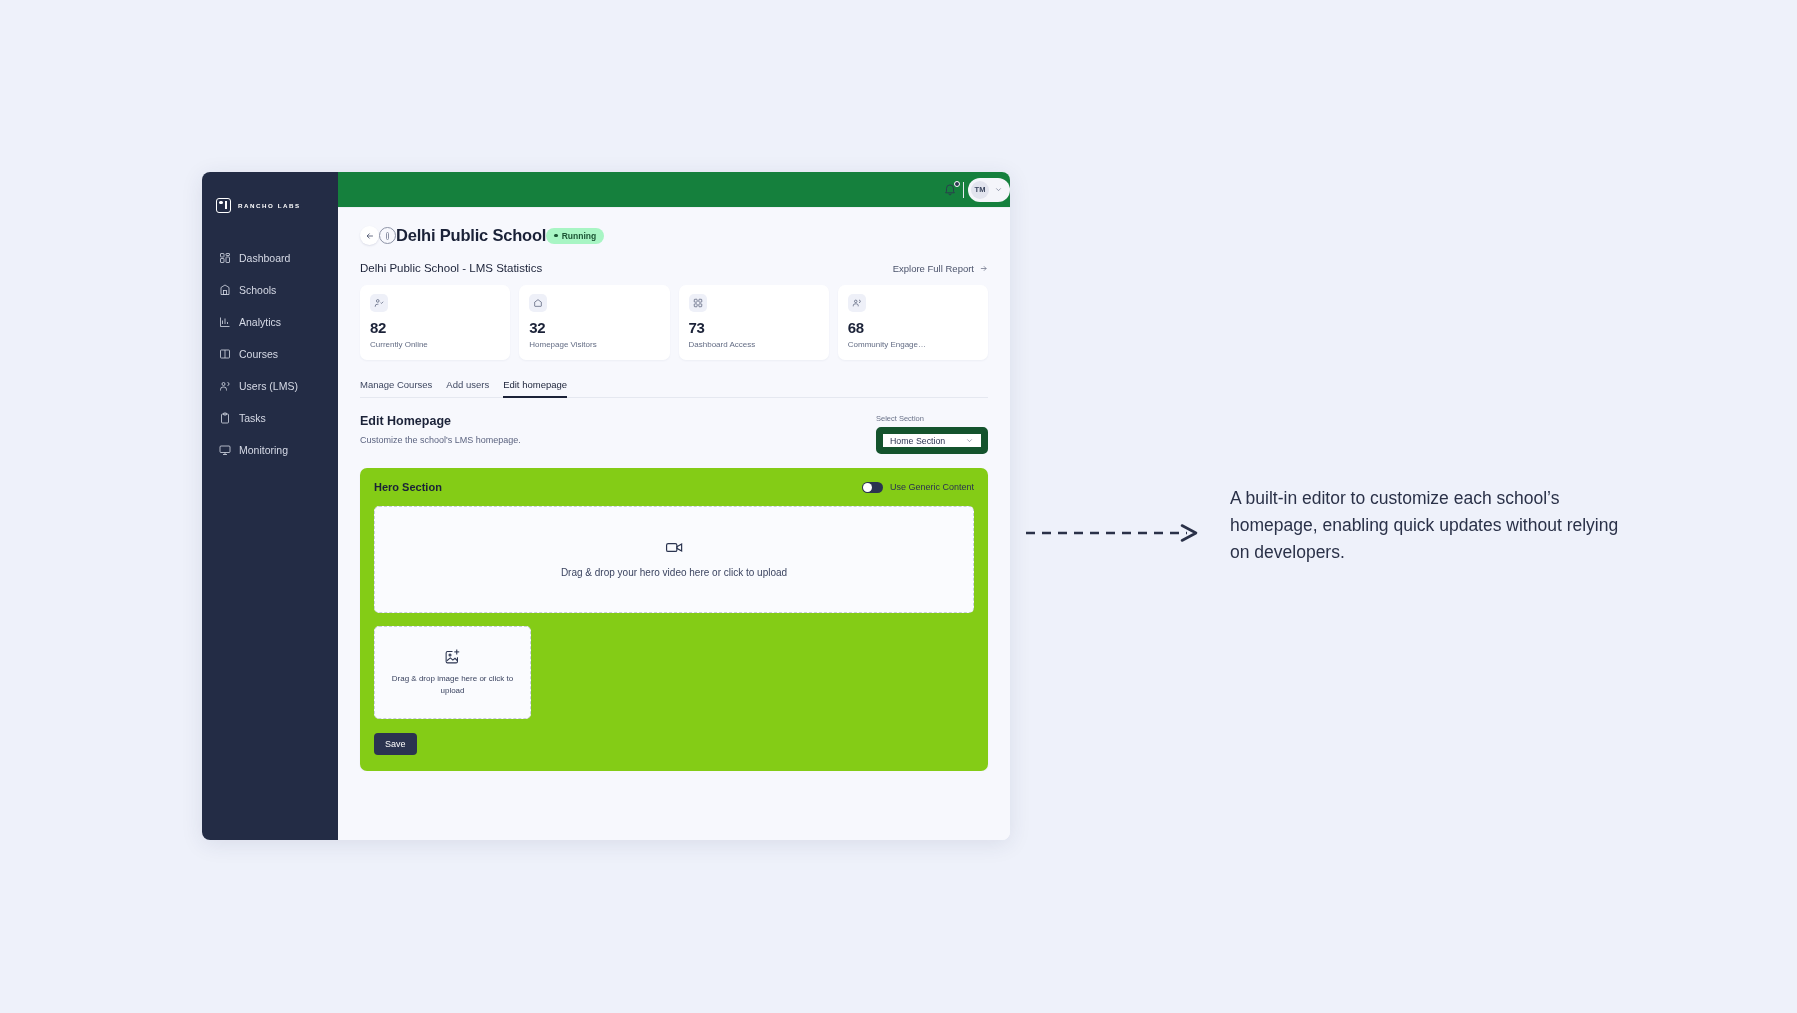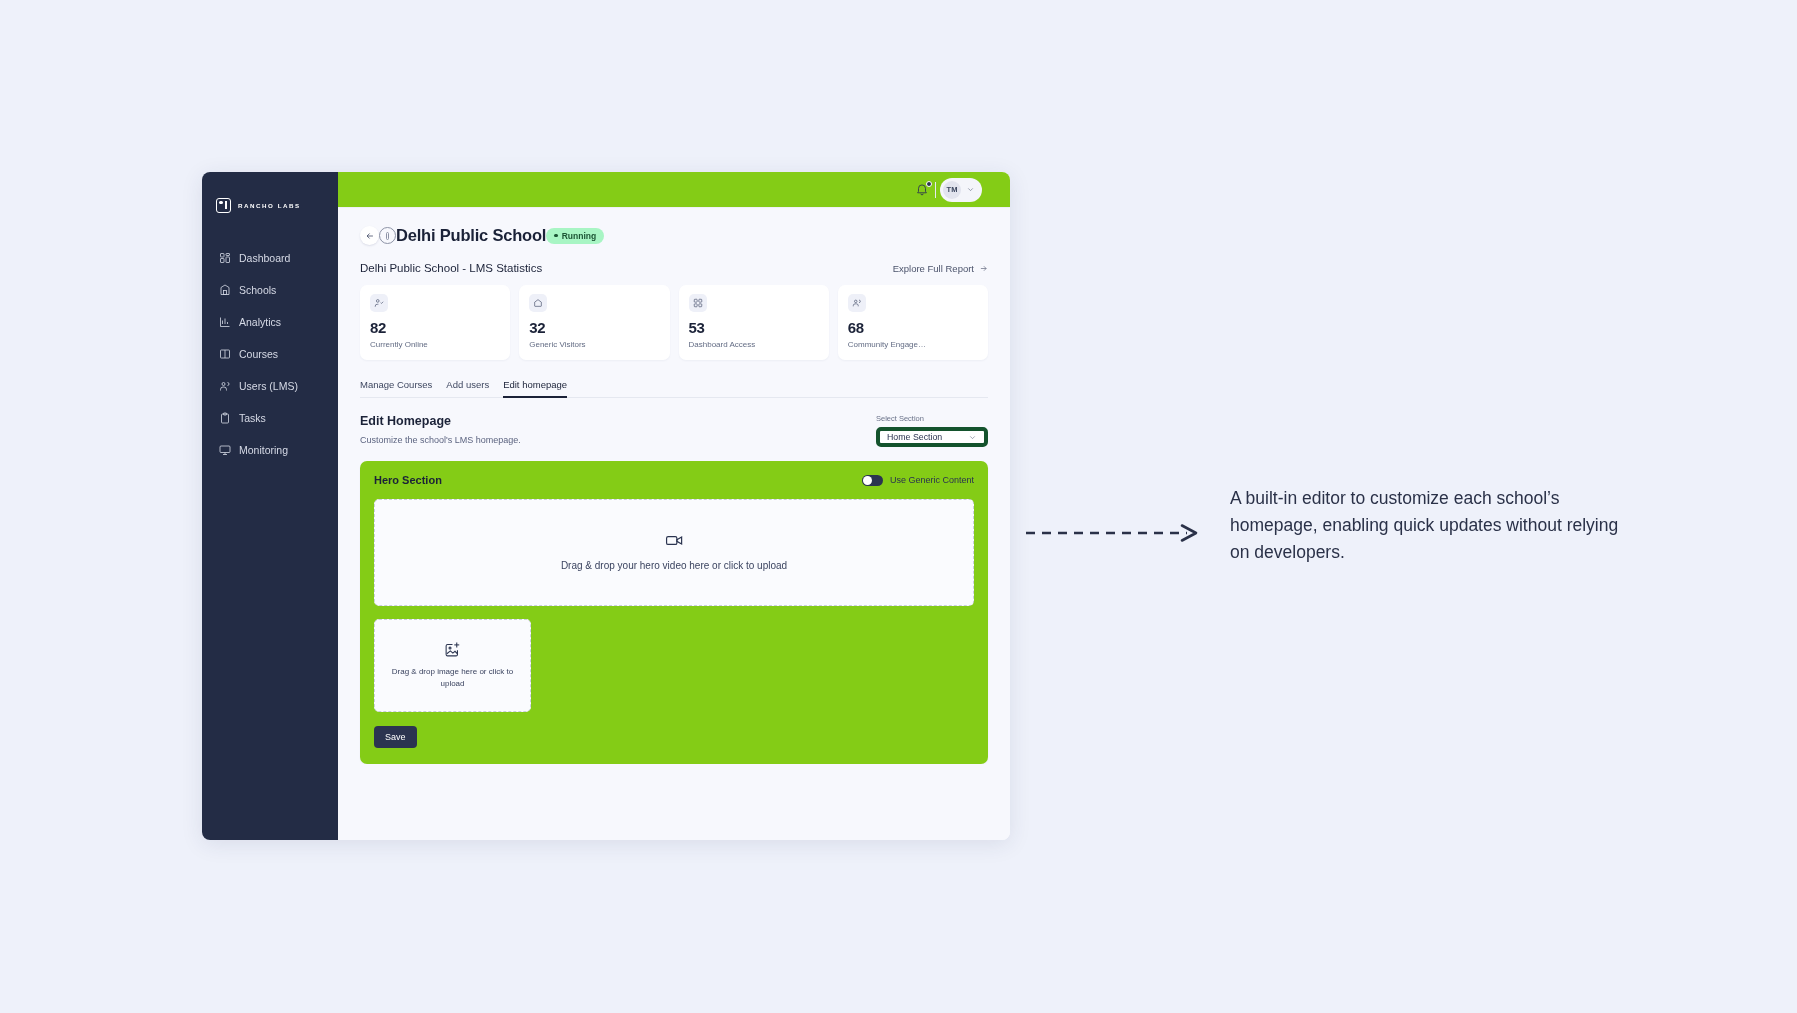--- a/index.html
+++ b/index.html
@@ -49,22 +49,22 @@
     height:32px; padding-left:17px; color:#d6dae6; font-size:10.5px;
     cursor:pointer;
   }
   .nav-item svg { width:12px; height:12px; flex:none; stroke:#d6dae6; fill:none; stroke-width:1.6; }
   .nav-label { white-space: nowrap; }
 
   
   .main { flex:1; display:flex; flex-direction:column; min-width:0; background:#f7f8fd; }
 
   .topbar {
-    height: 36px; background:#84cc16; display:flex; align-items:center;
-    justify-content:flex-end; padding-right:28px; gap:4px;
+    height: 36px; background:#15803d; display:flex; align-items:center;
+    justify-content:flex-end; padding-right:0; gap:4px;
     border-bottom:1px solid #eef0f6; flex:none;
   }
   .bell-wrap { position:relative; width:16px; height:16px; cursor:pointer;}
   .bell-wrap svg { width:14px; height:14px; stroke:#2d3650; fill:none; stroke-width:1.5; }
   .bell-dot {
     position:absolute; right:-1px; top:-1px; width:6px; height:6px;
     border-radius:50%; background:#2d3650; border:1.2px solid #fff;
   }
   .topbar-divider { width:1px; height:16px; background:#e6e9f1; }
   .user-chip {
@@ -127,21 +127,21 @@
     content:""; position:absolute; left:0; right:0; bottom:-1px; height:1.6px; background:#1b2238;
   }
 
   
   .editor-head { display:flex; justify-content:space-between; align-items:flex-start; margin-top:16px; }
   .editor-title { font-size:12.5px; font-weight:700; color:#1b2238; }
   .editor-sub { font-size:9px; color:#5c6480; margin-top:7px; }
   .select-block { width:112px; }
   .select-label { font-size:7.5px; color:#6a7289; margin-bottom:4px; }
   .select-box {
-    background:#fff; border:4px solid #14532d; border-radius:5px; height:20px;
+    background:#fff; border:7px solid #14532d; border-radius:5px; height:27px;
     display:flex; align-items:center; justify-content:space-between;
     padding:0 7px; font-size:8.8px; color:#2a3250; cursor:pointer;
   }
   .select-box svg { width:9px; height:9px; stroke:#6b7389; fill:none; stroke-width:1.7; }
 
   
   .hero-card {
     margin-top:14px; background:#84cc16; border-radius:7px; padding:13px 14px 16px 14px;
     box-shadow:0 1px 2px rgba(40,50,90,.05);
   }
@@ -318,33 +318,33 @@
             <div class="stat-label">Currently Online</div>
           </div>
 
           <div class="stat-card">
             <div class="stat-icon">
               <svg viewBox="0 0 24 24">
                   <path d="M4 10l8-6 8 6v9a1 1 0 01-1 1H5a1 1 0 01-1-1v-9z"></path>
                 </svg>
             </div>
             <div class="stat-value">32</div>
-            <div class="stat-label">Generic Visitors</div>
+            <div class="stat-label">Homepage Visitors</div>
           </div>
 
           <div class="stat-card">
             <div class="stat-icon">
               <svg viewBox="0 0 24 24">
                   <rect x="3" y="3" width="7" height="7" rx="1.5"></rect>
                   <rect x="14" y="3" width="7" height="7" rx="1.5"></rect>
                   <rect x="3" y="14" width="7" height="7" rx="1.5"></rect>
                   <rect x="14" y="14" width="7" height="7" rx="1.5"></rect>
                 </svg>
             </div>
-            <div class="stat-value">53</div>
+            <div class="stat-value">73</div>
             <div class="stat-label">Dashboard Access</div>
           </div>
 
           <div class="stat-card">
             <div class="stat-icon">
               <svg viewBox="0 0 24 24">
                   <circle cx="9" cy="8" r="3"></circle>
                   <path d="M3 20v-1.5A4.5 4.5 0 017.5 14h3a4.5 4.5 0 014.5 4.5V20"></path>
                   <path d="M17 11a3 3 0 000-6"></path>
                 </svg>

